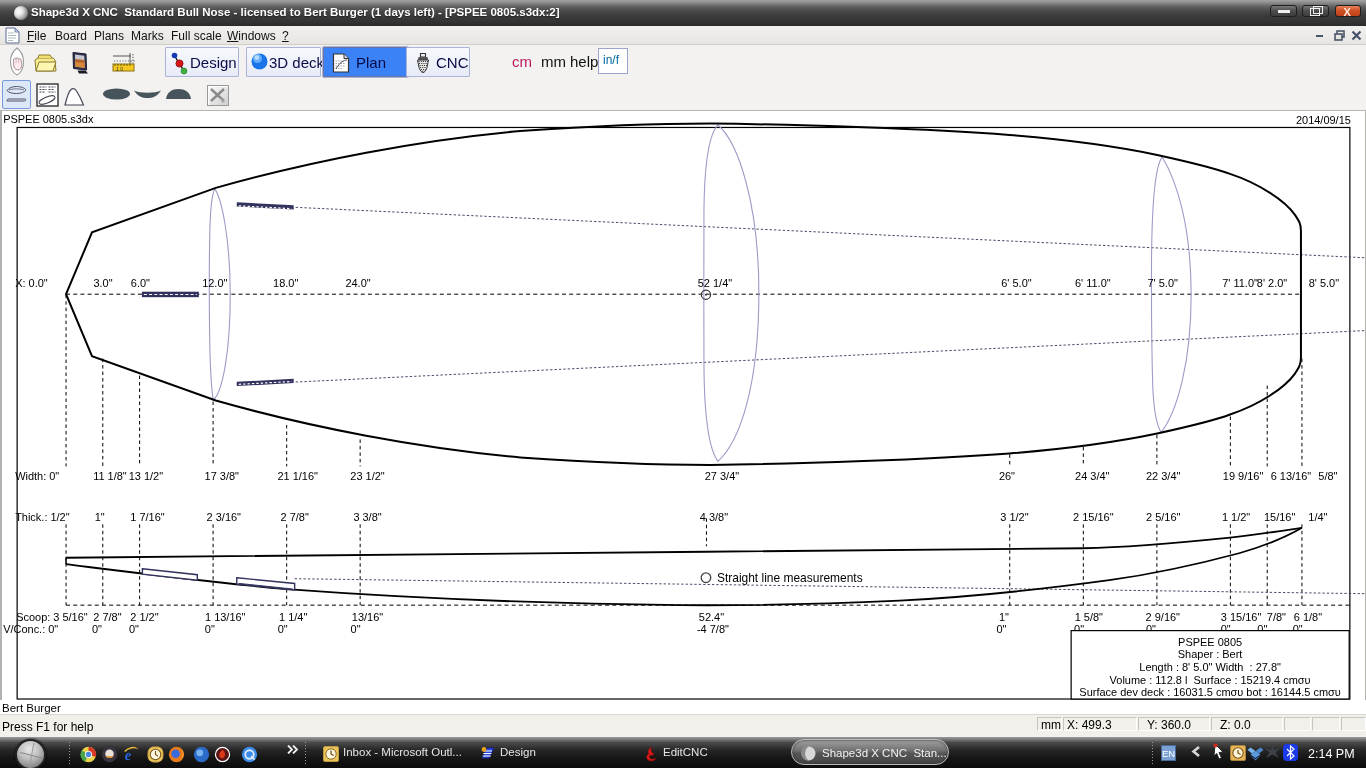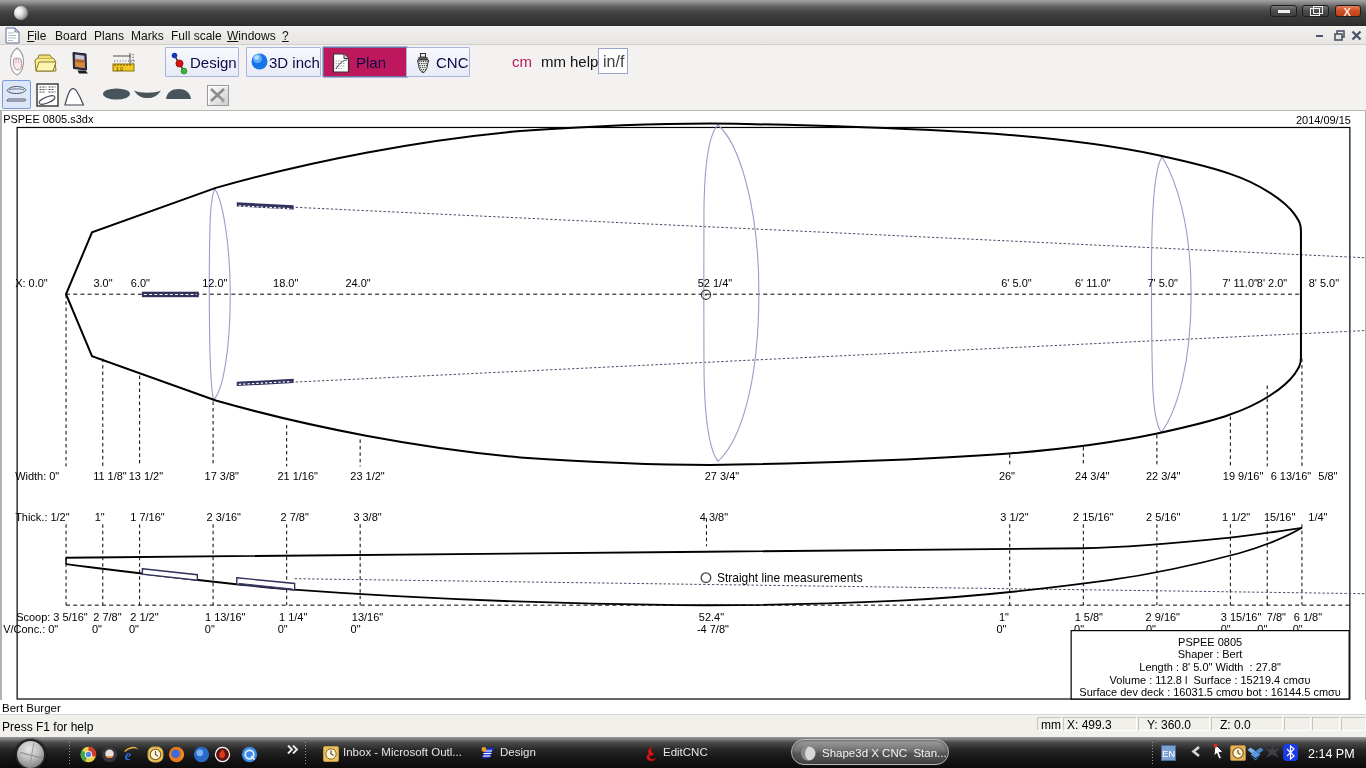--- a/index.html
+++ b/index.html
@@ -52,20 +52,21 @@
 .taskbtn .ttxt{position:absolute;left:30px;top:7px;white-space:nowrap;}
 #activebtn{position:absolute;left:791px;top:2px;width:158px;height:26px;border-radius:13px;
   border:1px solid #b9b9b9;background:linear-gradient(#a2a2a2,#6f6f6f 45%,#565656 55%,#444);
   box-shadow:inset 0 0 3px #333;color:#f2f2f2;font-size:11.5px;}
 </style>
 </head>
 <body>
 
 <div id="titlebar">
   <div id="titleicon"></div>
+  <div id="titletext">Shape3d X CNC&nbsp; Standard Bull Nose - licensed to Bert Burger (1 days left) - [PSPEE 0805.s3dx:2]</div>
   <div class="capbtn" id="btnmin"></div>
   <div class="capbtn" id="btnmax"></div>
   <div class="capbtn" id="btncls"></div>
 </div>
 
 <div id="menubar">
   <svg class="abs" style="left:4px;top:1px" width="17" height="17" viewBox="0 0 17 17">
     <path d="M2 1 L11 1 L15 5 L15 16 L2 16 Z" fill="#fff" stroke="#5a6a9a" stroke-width="1"></path>
     <path d="M11 1 L11 5 L15 5 Z" fill="#cdd8f0" stroke="#5a6a9a" stroke-width="0.8"></path>
     <path d="M4 6 h6 M4 8.5 h8 M4 11 h8 M4 13.5 h5" stroke="#9aa" stroke-width="0.8"></path>
@@ -123,23 +124,23 @@
       <circle cx="13" cy="19" r="2.9" fill="#3cb43c" stroke="#1a7a1a" stroke-width="0.7"></circle>
     </svg>
     <span class="lbl" style="left:24px">Design</span>
   </div>
   <div class="tbtn" id="b3D" style="left:246px;width:75px">
     <svg class="abs" style="left:4px;top:5px" width="17" height="17" viewBox="0 0 17 17">
       <circle cx="8.5" cy="8.5" r="8" fill="#1874e8"></circle>
       <circle cx="6.5" cy="5.5" r="4.5" fill="#6cb4fa" opacity="0.9"></circle>
       <circle cx="5.8" cy="4.6" r="2.4" fill="#b8dcfd"></circle>
     </svg>
-    <span class="lbl" style="left:22px">3D inch</span>
-  </div>
-  <div class="tbtn" id="bPlan" style="left:323px;width:85px;background:#be185d;border:1px solid #6a74a8;box-shadow:0 0 0 1px #aab2d4;">
+    <span class="lbl" style="left:22px">3D deck</span>
+  </div>
+  <div class="tbtn" id="bPlan" style="left:323px;width:85px;background:#3b82f6;border:1px solid #6a74a8;box-shadow:0 0 0 1px #aab2d4;">
     <svg class="abs" style="left:8px;top:5px" width="18" height="20" viewBox="0 0 18 20">
       <path d="M1.5 1 L12 1 L16.5 5.5 L16.5 19 L1.5 19 Z" fill="#fff" stroke="#333" stroke-width="1.2"></path>
       <path d="M12 1 L12 5.5 L16.5 5.5" fill="#dde" stroke="#333" stroke-width="1"></path>
       <path d="M3.5 8 h8 M3.5 10.5 h10 M3.5 13 h10 M3.5 15.5 h7" stroke="#99a" stroke-width="0.9" stroke-dasharray="1.5,1"></path>
       <path d="M4 16 C7 10 12 7 15 7" stroke="#445" stroke-width="1" fill="none"></path>
     </svg>
     <span class="lbl" style="left:32px">Plan</span>
   </div>
   <div class="tbtn" id="bCNC" style="left:406px;width:64px">
     <svg class="abs" style="left:7px;top:4px" width="19" height="22" viewBox="0 0 19 22">
@@ -147,21 +148,21 @@
       <path d="M4.5 5 h9 l0.5 3 h-10 Z" fill="#555"></path>
       <path d="M3.5 8 L14.5 8 L13 15.5 C12 18.5 10.5 20.5 9 20.5 C7.5 20.5 6 18.5 5 15.5 Z" fill="#e8e8e8" stroke="#333" stroke-width="1"></path>
       <path d="M4.5 9.5 h9.5 M5 11.5 h8.8 M5.5 13.5 h7.8 M6 15.5 h6.6 M6.8 17.5 h5 M8 19.2 h2.6" stroke="#333" stroke-width="1" stroke-dasharray="1.1,1.1"></path>
     </svg>
     <span class="lbl" style="left:29px">CNC</span>
   </div>
   <span class="abs" style="left:512px;top:8px;font-size:15px;color:#be185d">cm</span>
   <span class="abs" style="left:541px;top:8px;font-size:15px;color:#111">mm</span>
   <span class="abs" style="left:570px;top:8px;font-size:15px;color:#111">help</span>
   <div class="abs" style="left:598px;top:3px;width:30px;height:26px;border:1px solid #9aa4cc;background:#fff;">
-    <span class="abs" style="left:4px;top:4px;font-size:16px;color:#404040">in/f</span>
+    <span class="abs" style="left:4px;top:4px;font-size:12px;color:#0369a1">in/f</span>
   </div>
 </div>
 
 <div id="toolbar2">
   <div class="abs" style="left:2px;top:1px;width:29px;height:29px;border:1px solid #7a9ae0;border-radius:2px;background:#dce8f8;">
     <svg class="abs" style="left:2px;top:3px" width="23" height="23" viewBox="0 0 23 23">
       <path d="M2 6.5 C4 3.5 8 2.5 11.5 2.5 C16 2.5 20 4 21 6 C20 8 16 9.5 11.5 9.5 C8 9.5 4 9 2 6.5 Z" fill="none" stroke="#556" stroke-width="1"></path>
       <path d="M4 6 C7 4.5 16 4.5 19 6" fill="none" stroke="#556" stroke-width="0.8"></path>
       <path d="M2 17 L19 17 C21 17 21.5 15.5 20 15 L4 15 C2.5 15 1.8 16 2 17 Z" fill="none" stroke="#556" stroke-width="1"></path>
     </svg>

